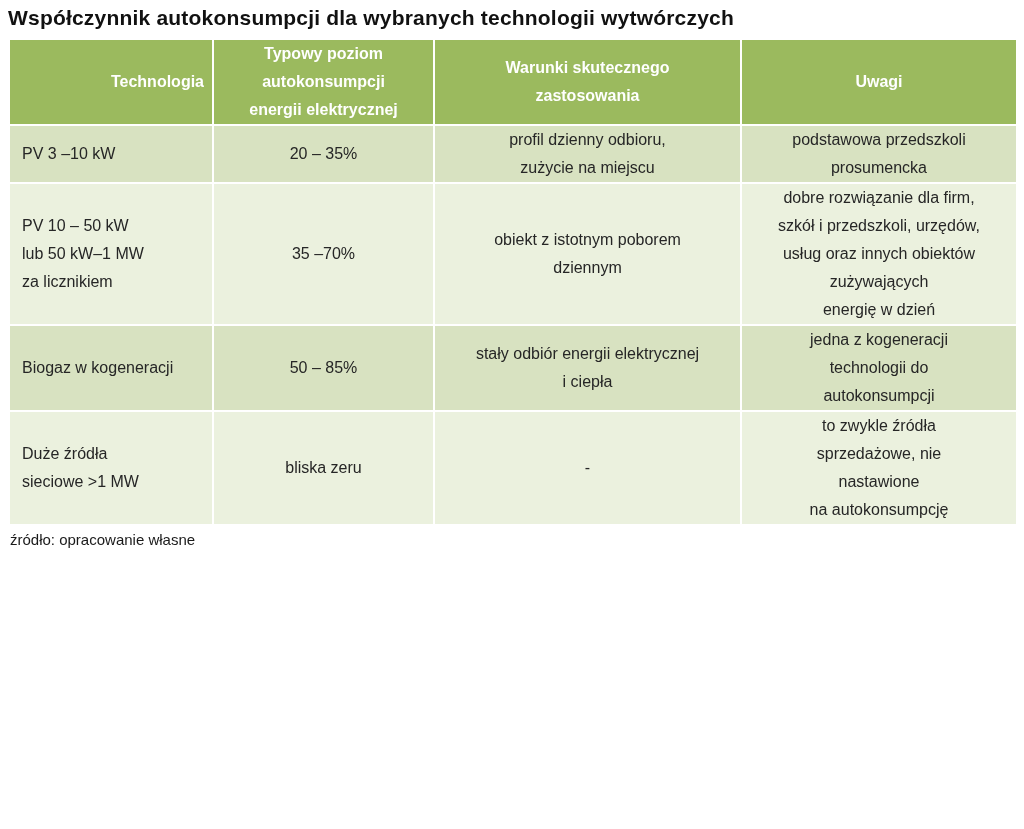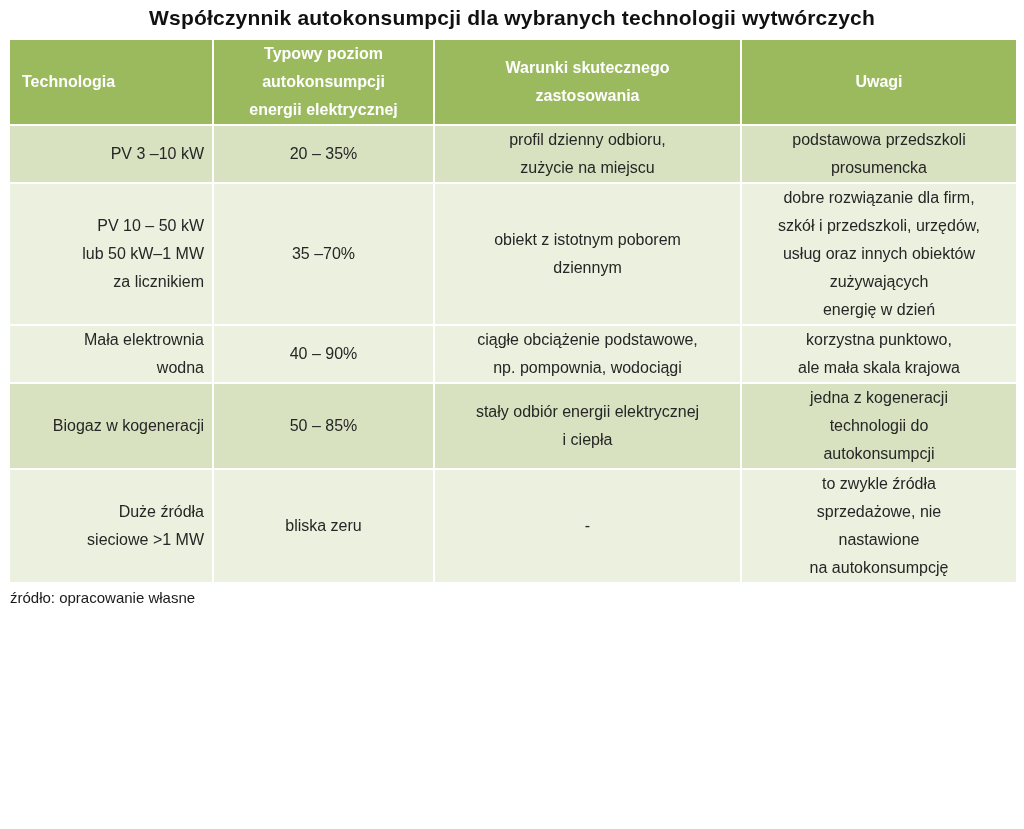--- a/index.html
+++ b/index.html
@@ -14,21 +14,21 @@
   html,body{width:1024px;height:829px;overflow:hidden;}
   body{
     background:#ffffff;
     font-family:"Liberation Sans","DejaVu Sans",sans-serif;
     color:var(--body-text);
   }
   .page{width:1024px;height:829px;padding:4px 8px 0 8px;}
   .title{
     font-size:21px;
     font-weight:bold;
-    text-align:center;
+    text-align:left;
     color:#111111;
     padding:2px 0 8px 0;
     letter-spacing:0.2px;
   }
   table{
     width:1008px;
     border-collapse:collapse;
     table-layout:fixed;
   }
   col.c1{width:204px;}
@@ -43,23 +43,23 @@
     white-space:pre-line;
     padding:0 8px;
   }
   thead th{
     background:var(--header-bg);
     color:var(--header-text);
     font-weight:bold;
     text-align:center;
     height:84px;
   }
-  thead th.c1{text-align:left;padding-left:12px;}
+  thead th.c1{text-align:right;padding-left:12px;}
   td{text-align:center;}
-  td.c1{text-align:right;padding-left:12px;}
+  td.c1{text-align:left;padding-left:12px;}
   tr.dark td{background:var(--row-dark);}
   tr.light td{background:var(--row-light);}
   .source{
     font-size:15px;
     color:#1a1a1a;
     padding:5px 0 0 2px;
     text-align:left;
   }
 </style>
 </head>
@@ -101,29 +101,20 @@
 za licznikiem</td>
           <td class="c2">35 –70%</td>
           <td class="c3">obiekt z istotnym poborem
 dziennym</td>
           <td class="c4">dobre rozwiązanie dla firm,
 szkół i przedszkoli, urzędów,
 usług oraz innych obiektów
 zużywających
 energię w dzień</td>
         </tr>
-        <tr class="light">
-          <td class="c1">Mała elektrownia
-wodna</td>
-          <td class="c2">40 – 90%</td>
-          <td class="c3">ciągłe obciążenie podstawowe,
-np. pompownia, wodociągi</td>
-          <td class="c4">korzystna punktowo,
-ale mała skala krajowa</td>
-        </tr>
         <tr class="dark">
           <td class="c1">Biogaz w kogeneracji</td>
           <td class="c2">50 – 85%</td>
           <td class="c3">stały odbiór energii elektrycznej
 i ciepła</td>
           <td class="c4">jedna z kogeneracji
 technologii do
 autokonsumpcji</td>
         </tr>
         <tr class="light">

